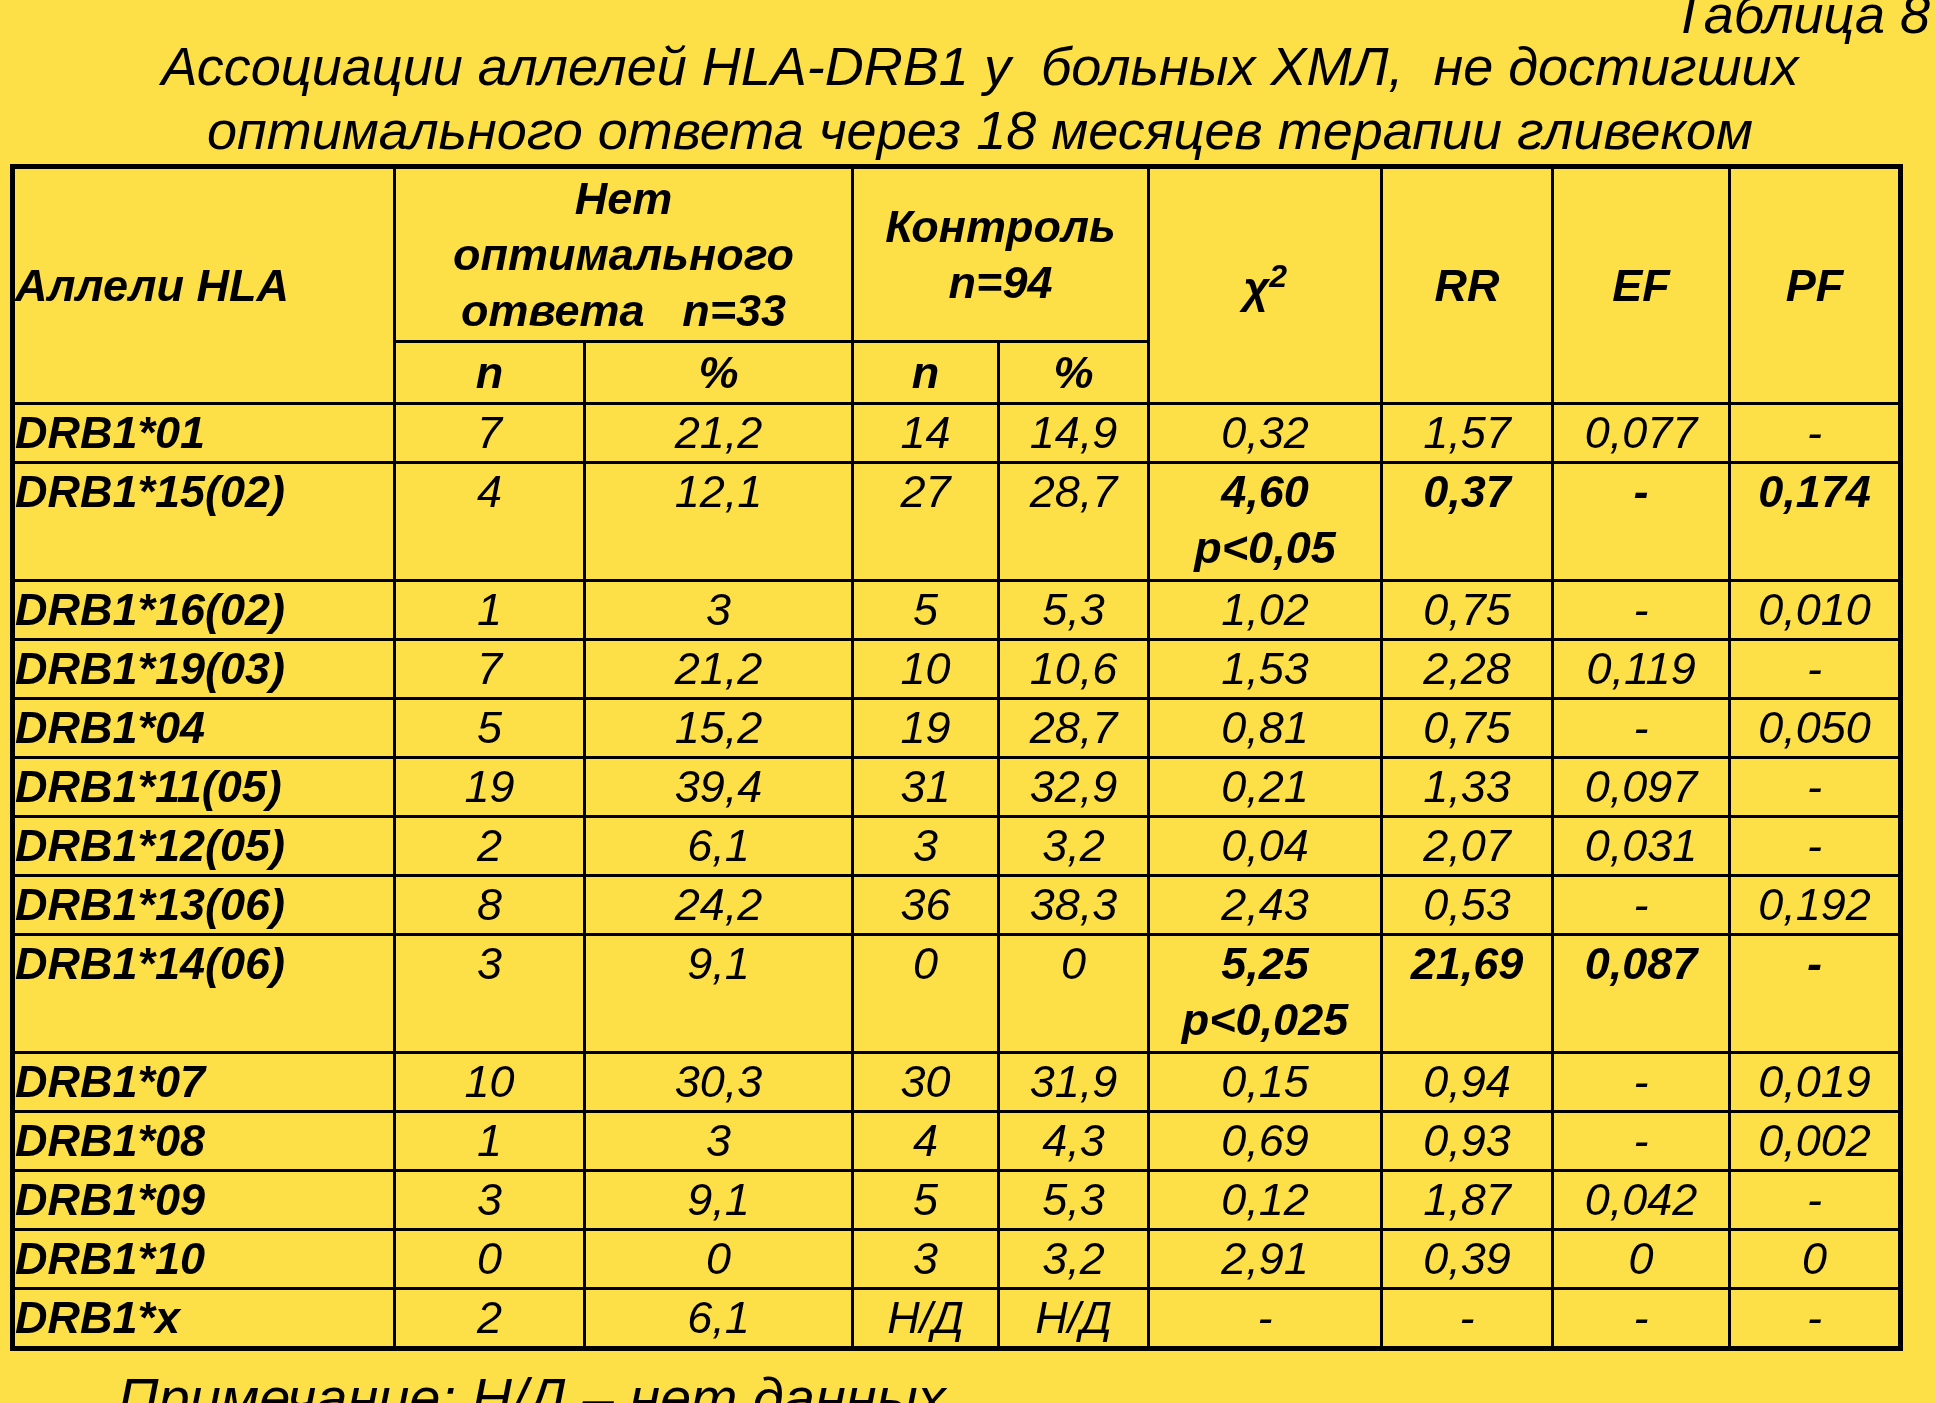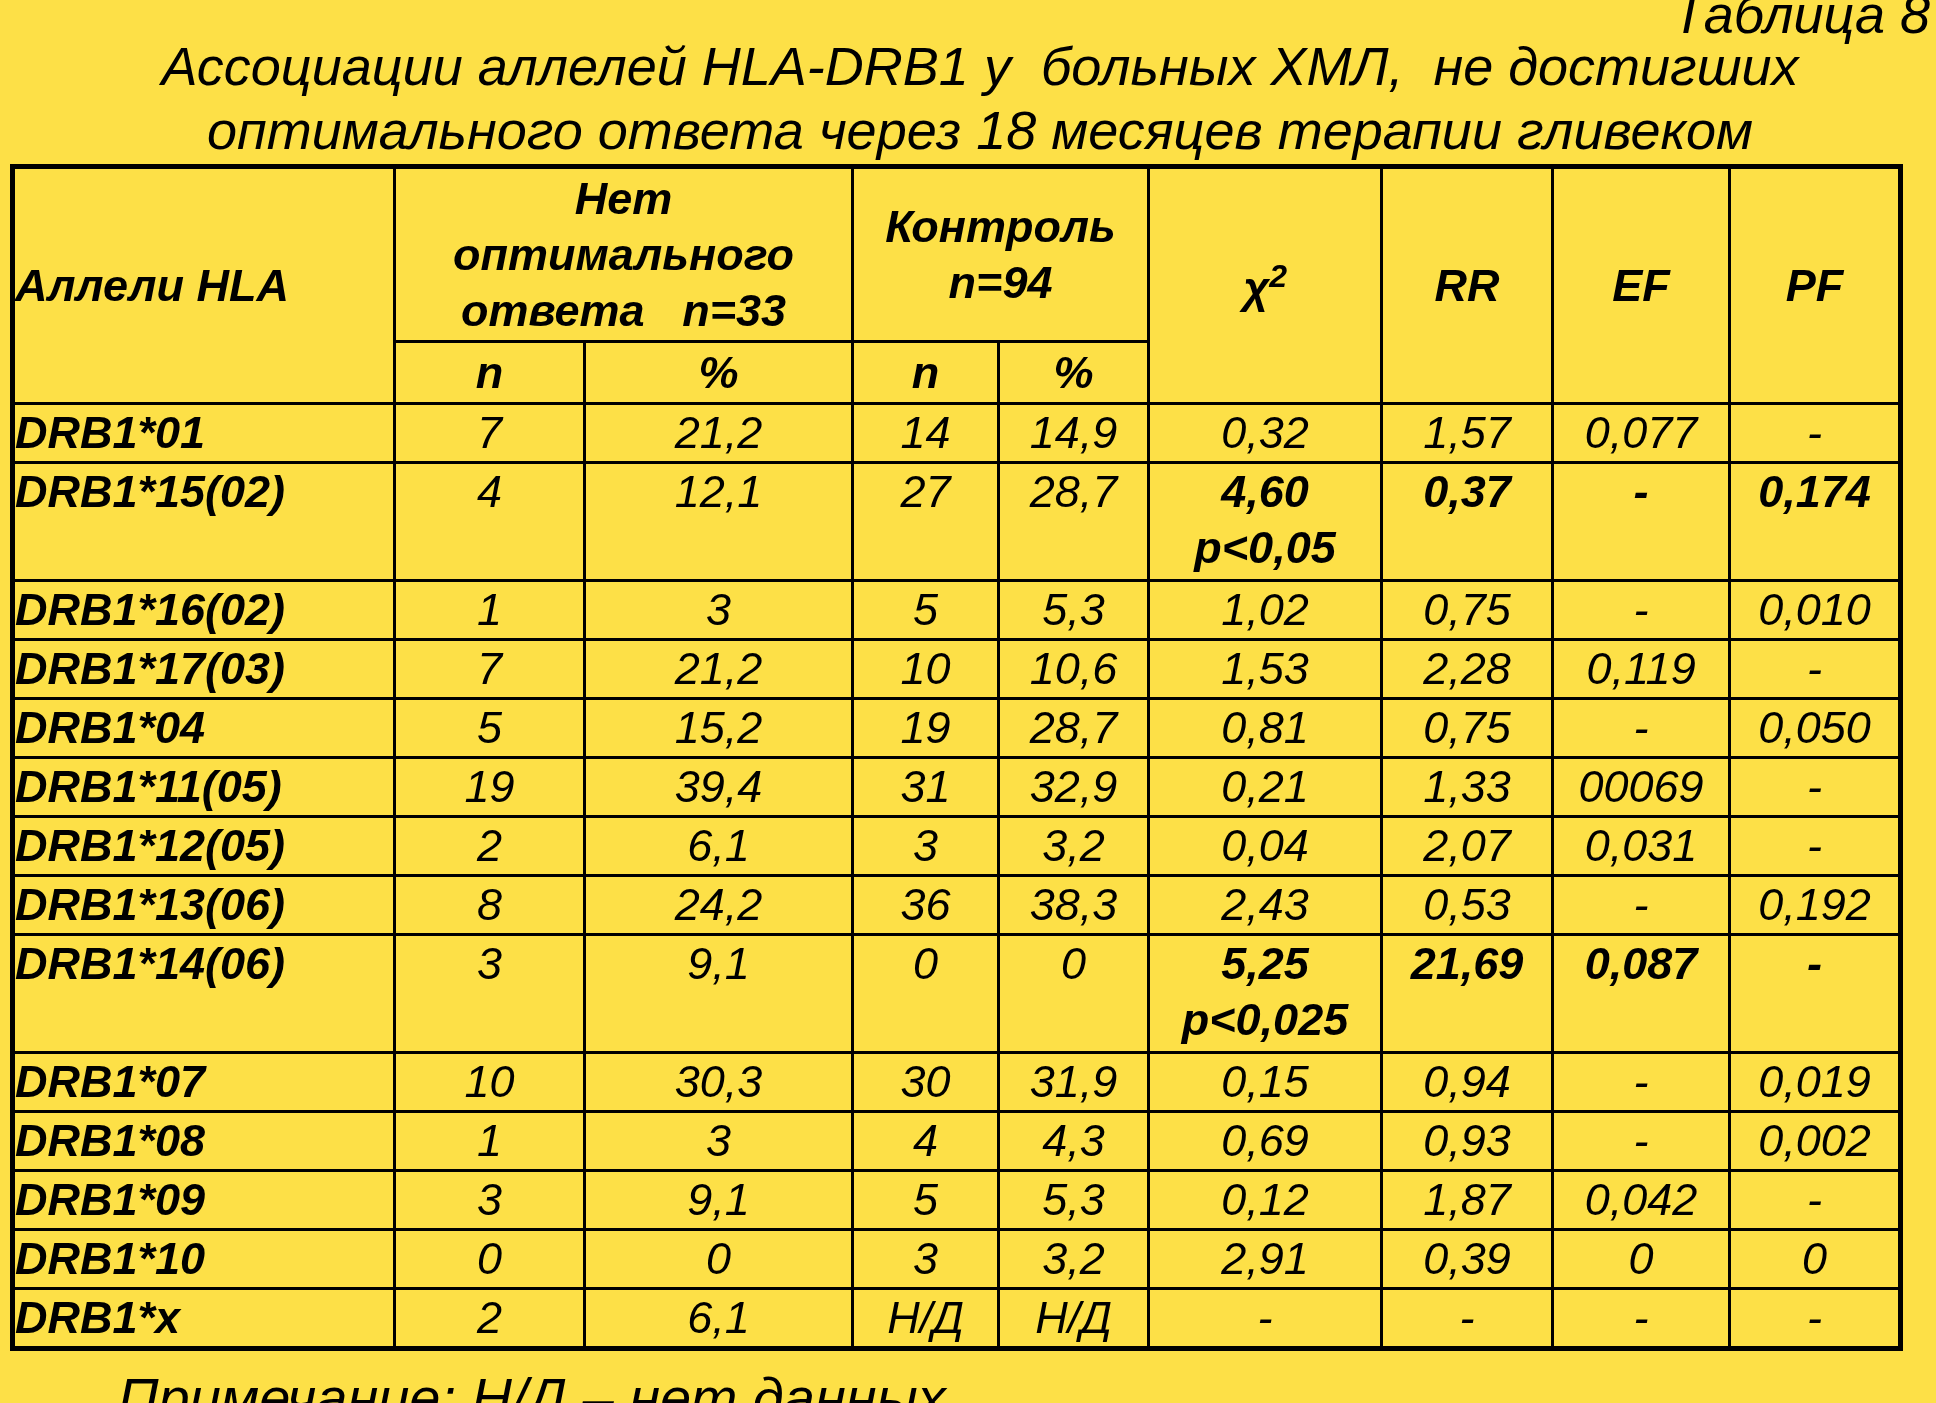--- a/index.html
+++ b/index.html
@@ -168,21 +168,21 @@
         <td>1</td>
         <td>3</td>
         <td>5</td>
         <td>5,3</td>
         <td>1,02</td>
         <td>0,75</td>
         <td>-</td>
         <td>0,010</td>
       </tr>
       <tr>
-        <td class="allele">DRB1*17(03)</td>
+        <td class="allele">DRB1*19(03)</td>
         <td>7</td>
         <td>21,2</td>
         <td>10</td>
         <td>10,6</td>
         <td>1,53</td>
         <td>2,28</td>
         <td>0,119</td>
         <td>-</td>
       </tr>
       <tr>
@@ -197,21 +197,21 @@
         <td>0,050</td>
       </tr>
       <tr>
         <td class="allele">DRB1*11(05)</td>
         <td>19</td>
         <td>39,4</td>
         <td>31</td>
         <td>32,9</td>
         <td>0,21</td>
         <td>1,33</td>
-        <td>00069</td>
+        <td>0,097</td>
         <td>-</td>
       </tr>
       <tr>
         <td class="allele">DRB1*12(05)</td>
         <td>2</td>
         <td>6,1</td>
         <td>3</td>
         <td>3,2</td>
         <td>0,04</td>
         <td>2,07</td>

